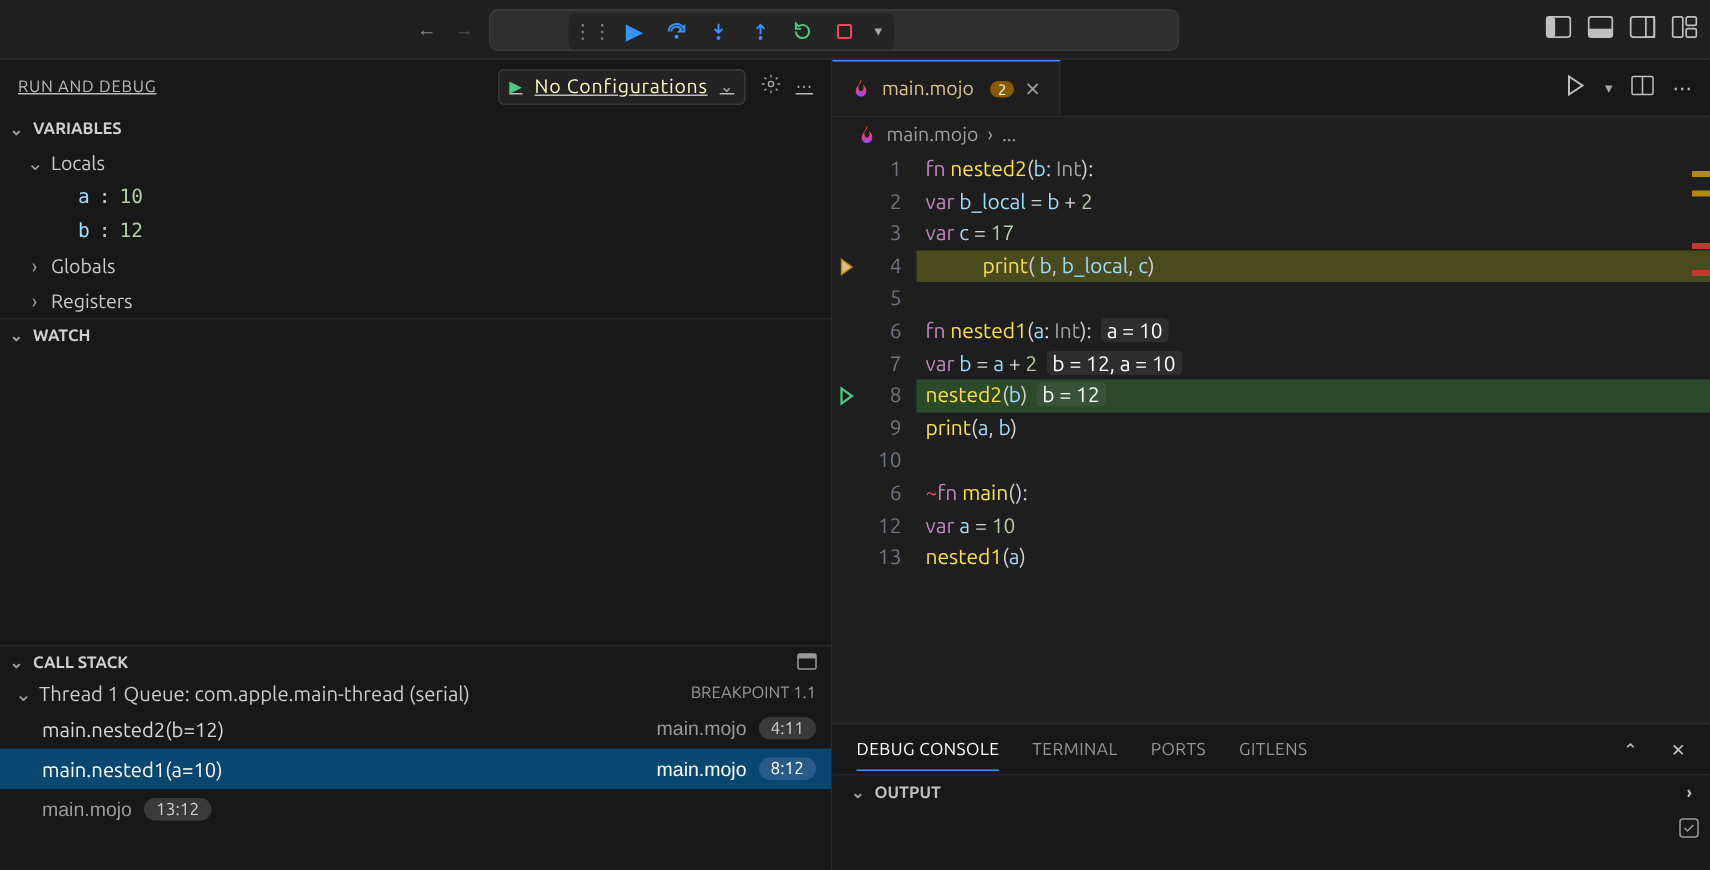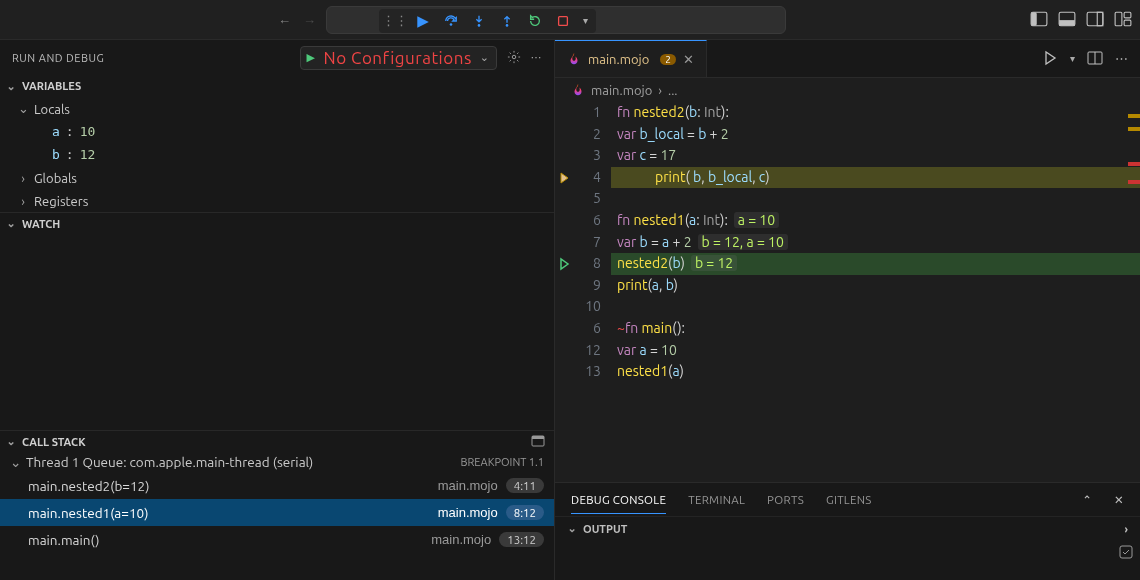--- a/index.html
+++ b/index.html
@@ -14,25 +14,25 @@
   .dbg-toolbar { position:absolute; left:52px; top:2px; display:flex; gap:12px; align-items:center; height:24px; padding:0 8px; background:#242424; border-radius:4px; }
   .dbg-toolbar .ic { width:16px; height:16px; display:flex; align-items:center; justify-content:center; }
   .layout-icons { margin-left:auto; display:flex; gap:10px; color:#c0c0c0; }
   .layout-icons svg { width:18px; height:18px; }
 
   
   .main { flex:1; display:flex; min-height:0; }
 
   
   .sidebar { width:555px; background:#181818; display:flex; flex-direction:column; border-right:1px solid #2a2a2a; }
-  .panel-header { height:35px; display:flex; align-items:center; padding:0 12px; font-size:11px; letter-spacing:0.5px; color:#bbbbbb; }
+  .panel-header { height:35px; display:flex; align-items:center; padding:0 12px; font-size:11px; letter-spacing:0.5px; color:#bbbbbb;text-decoration:underline; }
   .panel-header .title { font-weight:400; }
   .config-box { margin-left:auto; display:flex; align-items:center; gap:4px; background:#232323; border:1px solid #3a3a3a; border-radius:4px; height:24px; padding:0 6px; }
   .play-tri { color:#4ec97b; }
-  .cfg-label { color:#ef4444; font-size:17px; padding:0 4px; }
+  .cfg-label { color:#fef9c3; font-size:13px; padding:0 4px; }
   .chev { color:#aaa; }
   .gear, .dots { margin-left:10px; color:#aaa; }
 
   .section-hdr { display:flex; align-items:center; gap:6px; height:22px; padding:0 6px; font-size:11px; font-weight:700; color:#d0d0d0; cursor:default; border-top:1px solid #282828;}
   .section-hdr.first { border-top:none; }
   .tw { color:#a0a0a0; width:10px; text-align:center; }
   .sub { padding-left:18px; }
   .sub .row { display:flex; align-items:center; gap:6px; height:23px; font-size:13px; }
   .varname { color:#9cdcfe; font-family:Menlo,Consolas,monospace; }
   .varcolon { color:#cccccc; font-family:Menlo,Consolas,monospace; }
@@ -72,21 +72,21 @@
   .line .tx { flex:1; padding-left:6px; position:relative;}
   .hl-yellow .tx { background:#4a4a1f;padding-left:44px; }
   .hl-green  .tx { background:#2a4a2a; }
   .kw { color:#c586c0; }
   .ty { color:#a3a3a3; }
   .fnname { color:#fde047; }
   .id { color:#9cdcfe; }
   .num { color:#b5cea8; }
   .pn { color:#d4d4d4; }
   .op { color:#d4d4d4; }
-  .hint { color:#bef264; background:rgba(120,120,120,.18); padding:0 4px; border-radius:3px; margin-left:6px; }
+  .hint { color:#ffffff; background:rgba(120,120,120,.18); padding:0 4px; border-radius:3px; margin-left:6px; }
   .sq { color:#f14c4c; }
   .cur-ptr svg { width:14px; height:14px; }
   .ov-ruler { position:absolute; right:0; top:0; width:12px; height:100%; }
   .ov-ruler .m { position:absolute; right:0; width:12px; height:4px; }
 
   .panel-tabs { height:34px; display:flex; align-items:center; gap:22px; padding:0 16px; border-top:1px solid #2a2a2a; background:#181818; font-size:11.5px; color:#969696; letter-spacing:.3px;}
   .panel-tabs .pt.active { color:#ffffff; border-bottom:1px solid #3794ff; padding-bottom:7px; margin-bottom:-8px;}
   .panel-tabs .spacer { flex:1; }
   .panel-tabs .ic { color:#c0c0c0; }
 
@@ -253,21 +253,20 @@
               <span class="fn">main.nested2(b=12)</span>
               <span class="src">main.mojo</span>
               <span class="badge">4:11</span>
             </div>
             <div class="frame-row selected">
               <span class="fn">main.nested1(a=10)</span>
               <span class="src">main.mojo</span>
               <span class="badge">8:12</span>
             </div>
             <div class="frame-row">
-              <span class="fn">main.main()</span>
               <span class="src">main.mojo</span>
               <span class="badge">13:12</span>
             </div>
           </div>
       </div>
     </div>
 
     <div class="editor-side">
       <div class="tabbar">
         <div class="tab">

